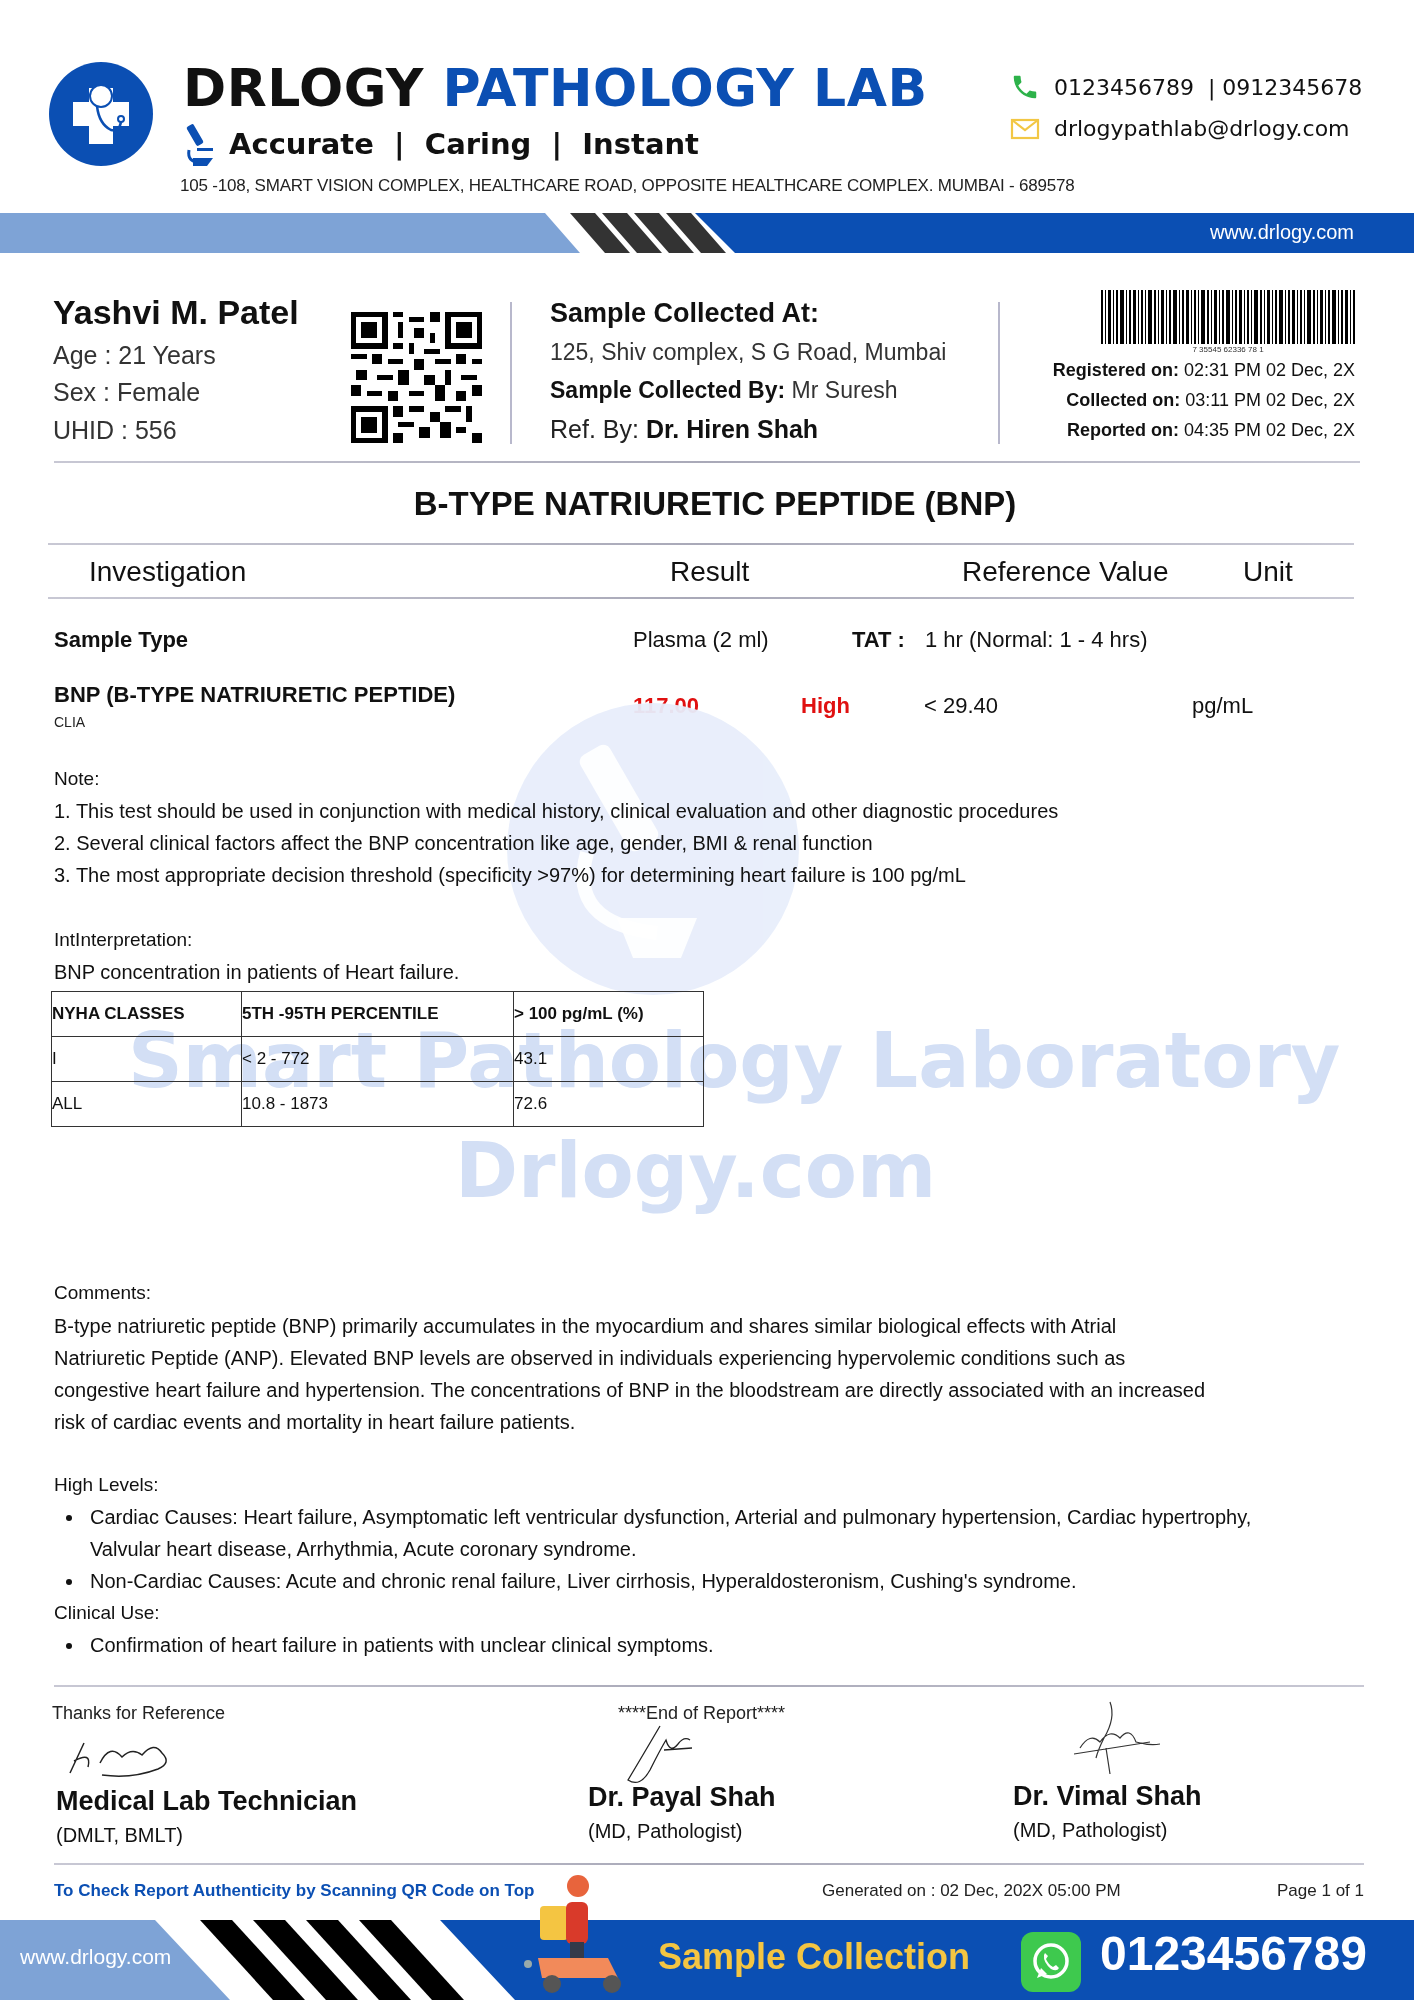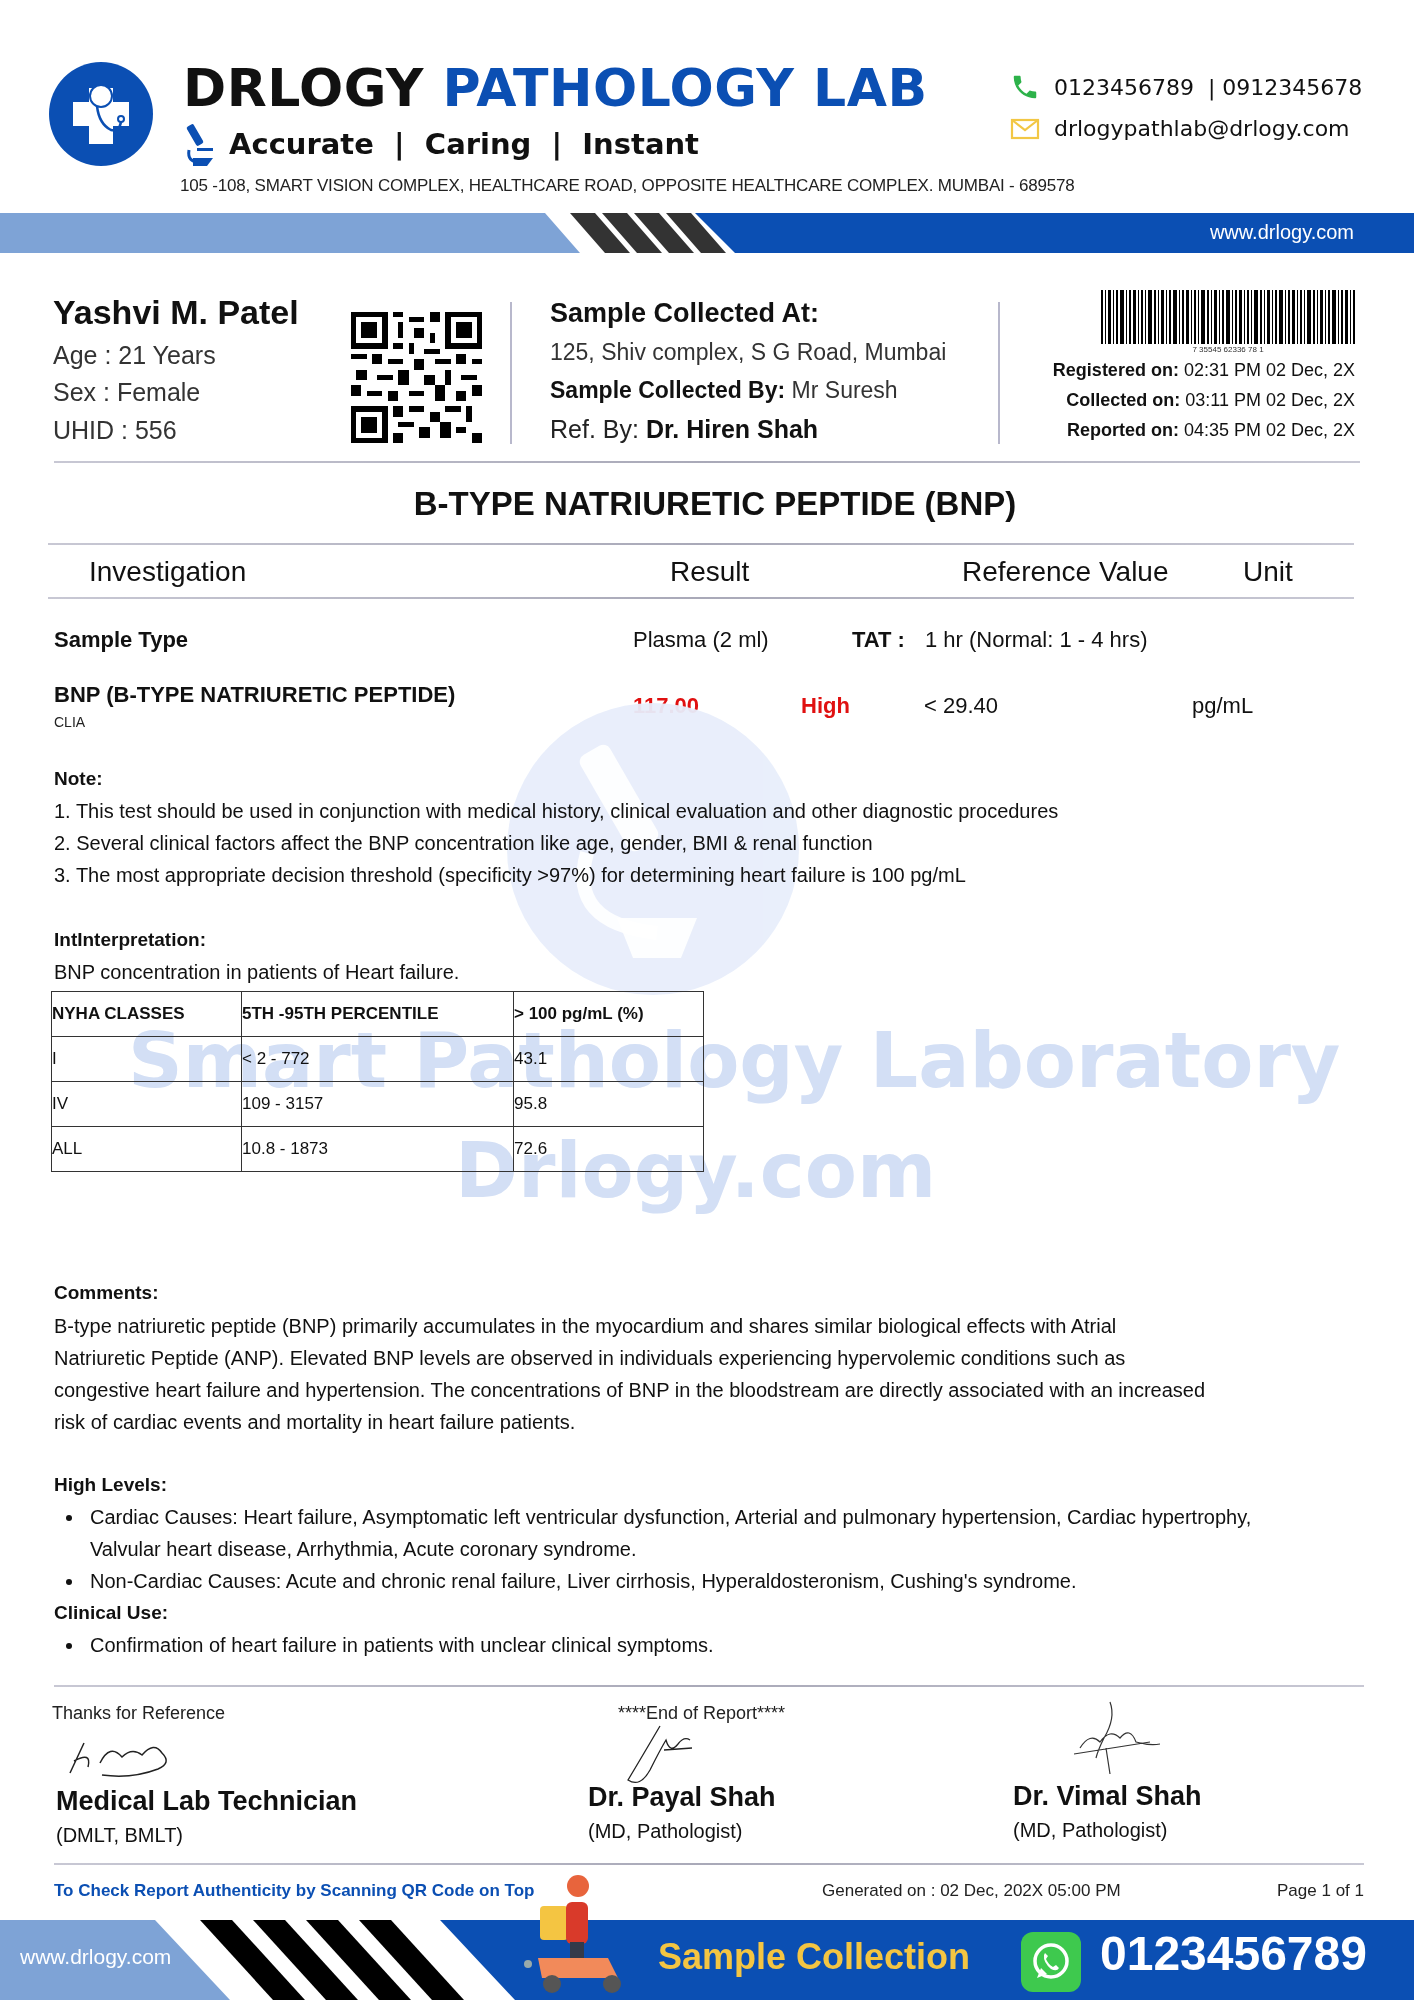--- a/index.html
+++ b/index.html
@@ -41,21 +41,21 @@
   .hr { height: 2px; background: linear-gradient(90deg,#c8c8d4,#a9a9b8,#c8c8d4); }
 
   .test-title { left: 0; width: 1430px; top: 485px; text-align: center; font-weight: bold; font-size: 33px; color: #111; }
   .th { top: 556px; font-weight: normal; font-size: 28px; color: #111; margin-left: 40px; }
 
   .row-label { font-weight: bold; font-size: 22px; color: #111; }
   .cell { font-size: 22px; color: #111; }
   .red { color: #e01010; font-weight: bold; }
   .method { left: 54px; top: 714px; font-size: 14px; color: #222; }
 
-  .section-h { left: 54px; font-weight: bold; font-size: 19px; color: #111; }
+  .section-h { left: 54px; font-weight: normal; font-size: 19px; color: #111; }
   .para { left: 54px; font-size: 20px; color: #111; line-height: 32px; }
 
   table.nyha { position: absolute; left: 51px; top: 991px; border-collapse: collapse; }
   table.nyha td, table.nyha th { border: 1.5px solid #333; text-align: left; font-size: 17px; color: #111; height: 45px; }
   table.nyha th { font-weight: bold; height: 45px; }
 
   ul.bul { list-style: none; }
   ul.bul li { position: relative; padding-left: 36px; font-size: 20px; line-height: 32px; color: #111; }
   ul.bul li::before { content: ""; position: absolute; left: 12px; top: 14px; width: 6px; height: 6px; border-radius: 50%; background: #111; }
 
@@ -315,25 +315,20 @@
     <th style="width:190px">NYHA CLASSES</th>
     <th style="width:272px">5TH -95TH PERCENTILE</th>
     <th style="width:190px">&gt; 100 pg/mL (%)</th>
   </tr>
   <tr>
     <td>I</td>
     <td>&lt; 2 - 772</td>
     <td>43.1</td>
   </tr>
   <tr>
-    <td>IV</td>
-    <td>109 - 3157</td>
-    <td>95.8</td>
-  </tr>
-  <tr>
     <td>ALL</td>
     <td>10.8 - 1873</td>
     <td>72.6</td>
   </tr>
 </tbody>
   </table>
 
 <div class="abs section-h" style="top:1282px">Comments:</div>
 <div class="abs para" style="top:1310px">B-type natriuretic peptide (BNP) primarily accumulates in the myocardium and shares similar biological effects with Atrial</div>
 <div class="abs para" style="top:1342px">Natriuretic Peptide (ANP). Elevated BNP levels are observed in individuals experiencing hypervolemic conditions such as</div>

